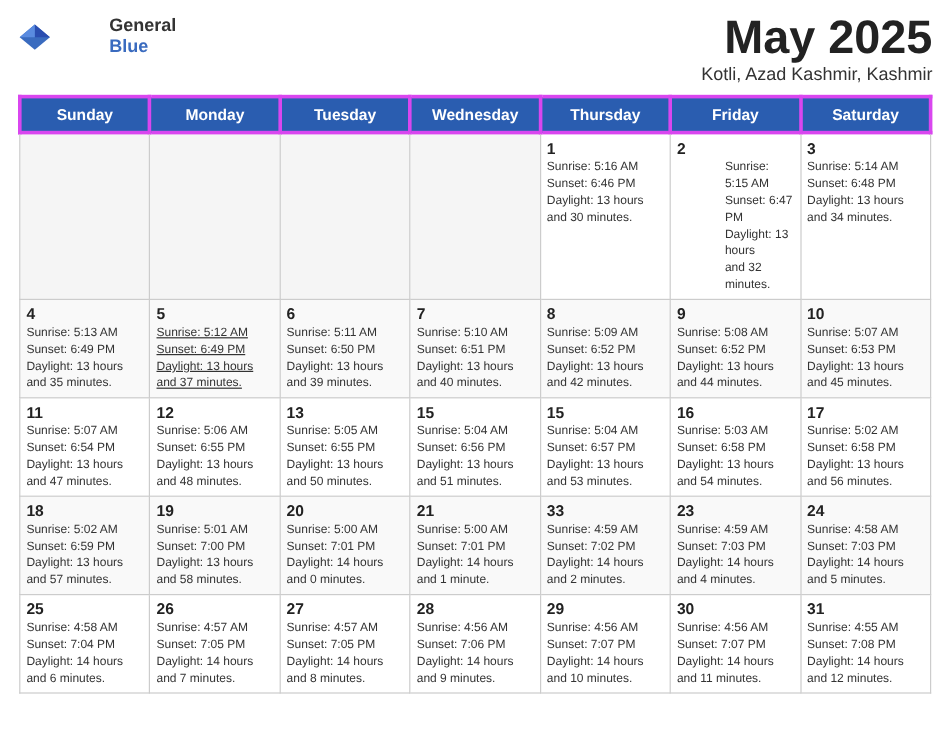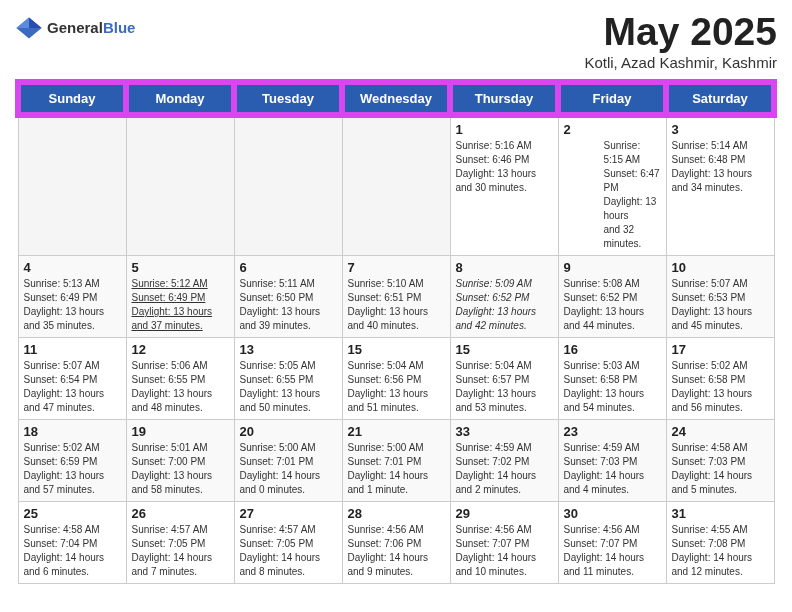--- a/index.html
+++ b/index.html
@@ -16,22 +16,23 @@
       justify-content: space-between;
       margin-bottom: 8px;
     }
     .logo {
       display: flex;
       align-items: center;
       margin-top: 4px;
     }
     .logo-text {
       display: flex;
-      flex-direction: row;
+      flex-direction: column;
       line-height: 1.1;
+      margin-left: 44px;
     }
     .logo-general {
       font-size: 15px;
       font-weight: bold;
       color: #333;
     }
     .logo-blue {
       font-size: 15px;
       font-weight: bold;
       color: #3a6bbf;
@@ -58,21 +59,21 @@
       width: 100%;
       border-collapse: collapse;
       font-size: 11px;
     }
     .calendar-table th {
       background: #2a5db0;
       color: #fff;
       text-align: center;
       padding: 6px 4px;
       font-size: 13px;
-      border: 6px solid #d946ef;
+      border: 3px solid #d946ef;
     }
     .calendar-table td {
       border: 1px solid #ccc;
       vertical-align: top;
       padding: 4px 5px;
       width: calc(100% / 7);
       min-height: 80px;
       height: 80px;
       background: #fff;
     }
@@ -183,21 +184,21 @@
         </td>
         <td>
           <span class="day-num">7</span>
           <div class="day-info" style="white-space: pre-line;">Sunrise: 5:10 AM
 Sunset: 6:51 PM
 Daylight: 13 hours
 and 40 minutes.</div>
         </td>
         <td>
           <span class="day-num">8</span>
-          <div class="day-info" style="white-space: pre-line; font-style: italic;">Sunrise: 5:09 AM
+          <div class="day-info" style="white-space: pre-line;">Sunrise: 5:09 AM
 Sunset: 6:52 PM
 Daylight: 13 hours
 and 42 minutes.</div>
         </td>
         <td>
           <span class="day-num">9</span>
           <div class="day-info" style="white-space: pre-line;">Sunrise: 5:08 AM
 Sunset: 6:52 PM
 Daylight: 13 hours
 and 44 minutes.</div>

